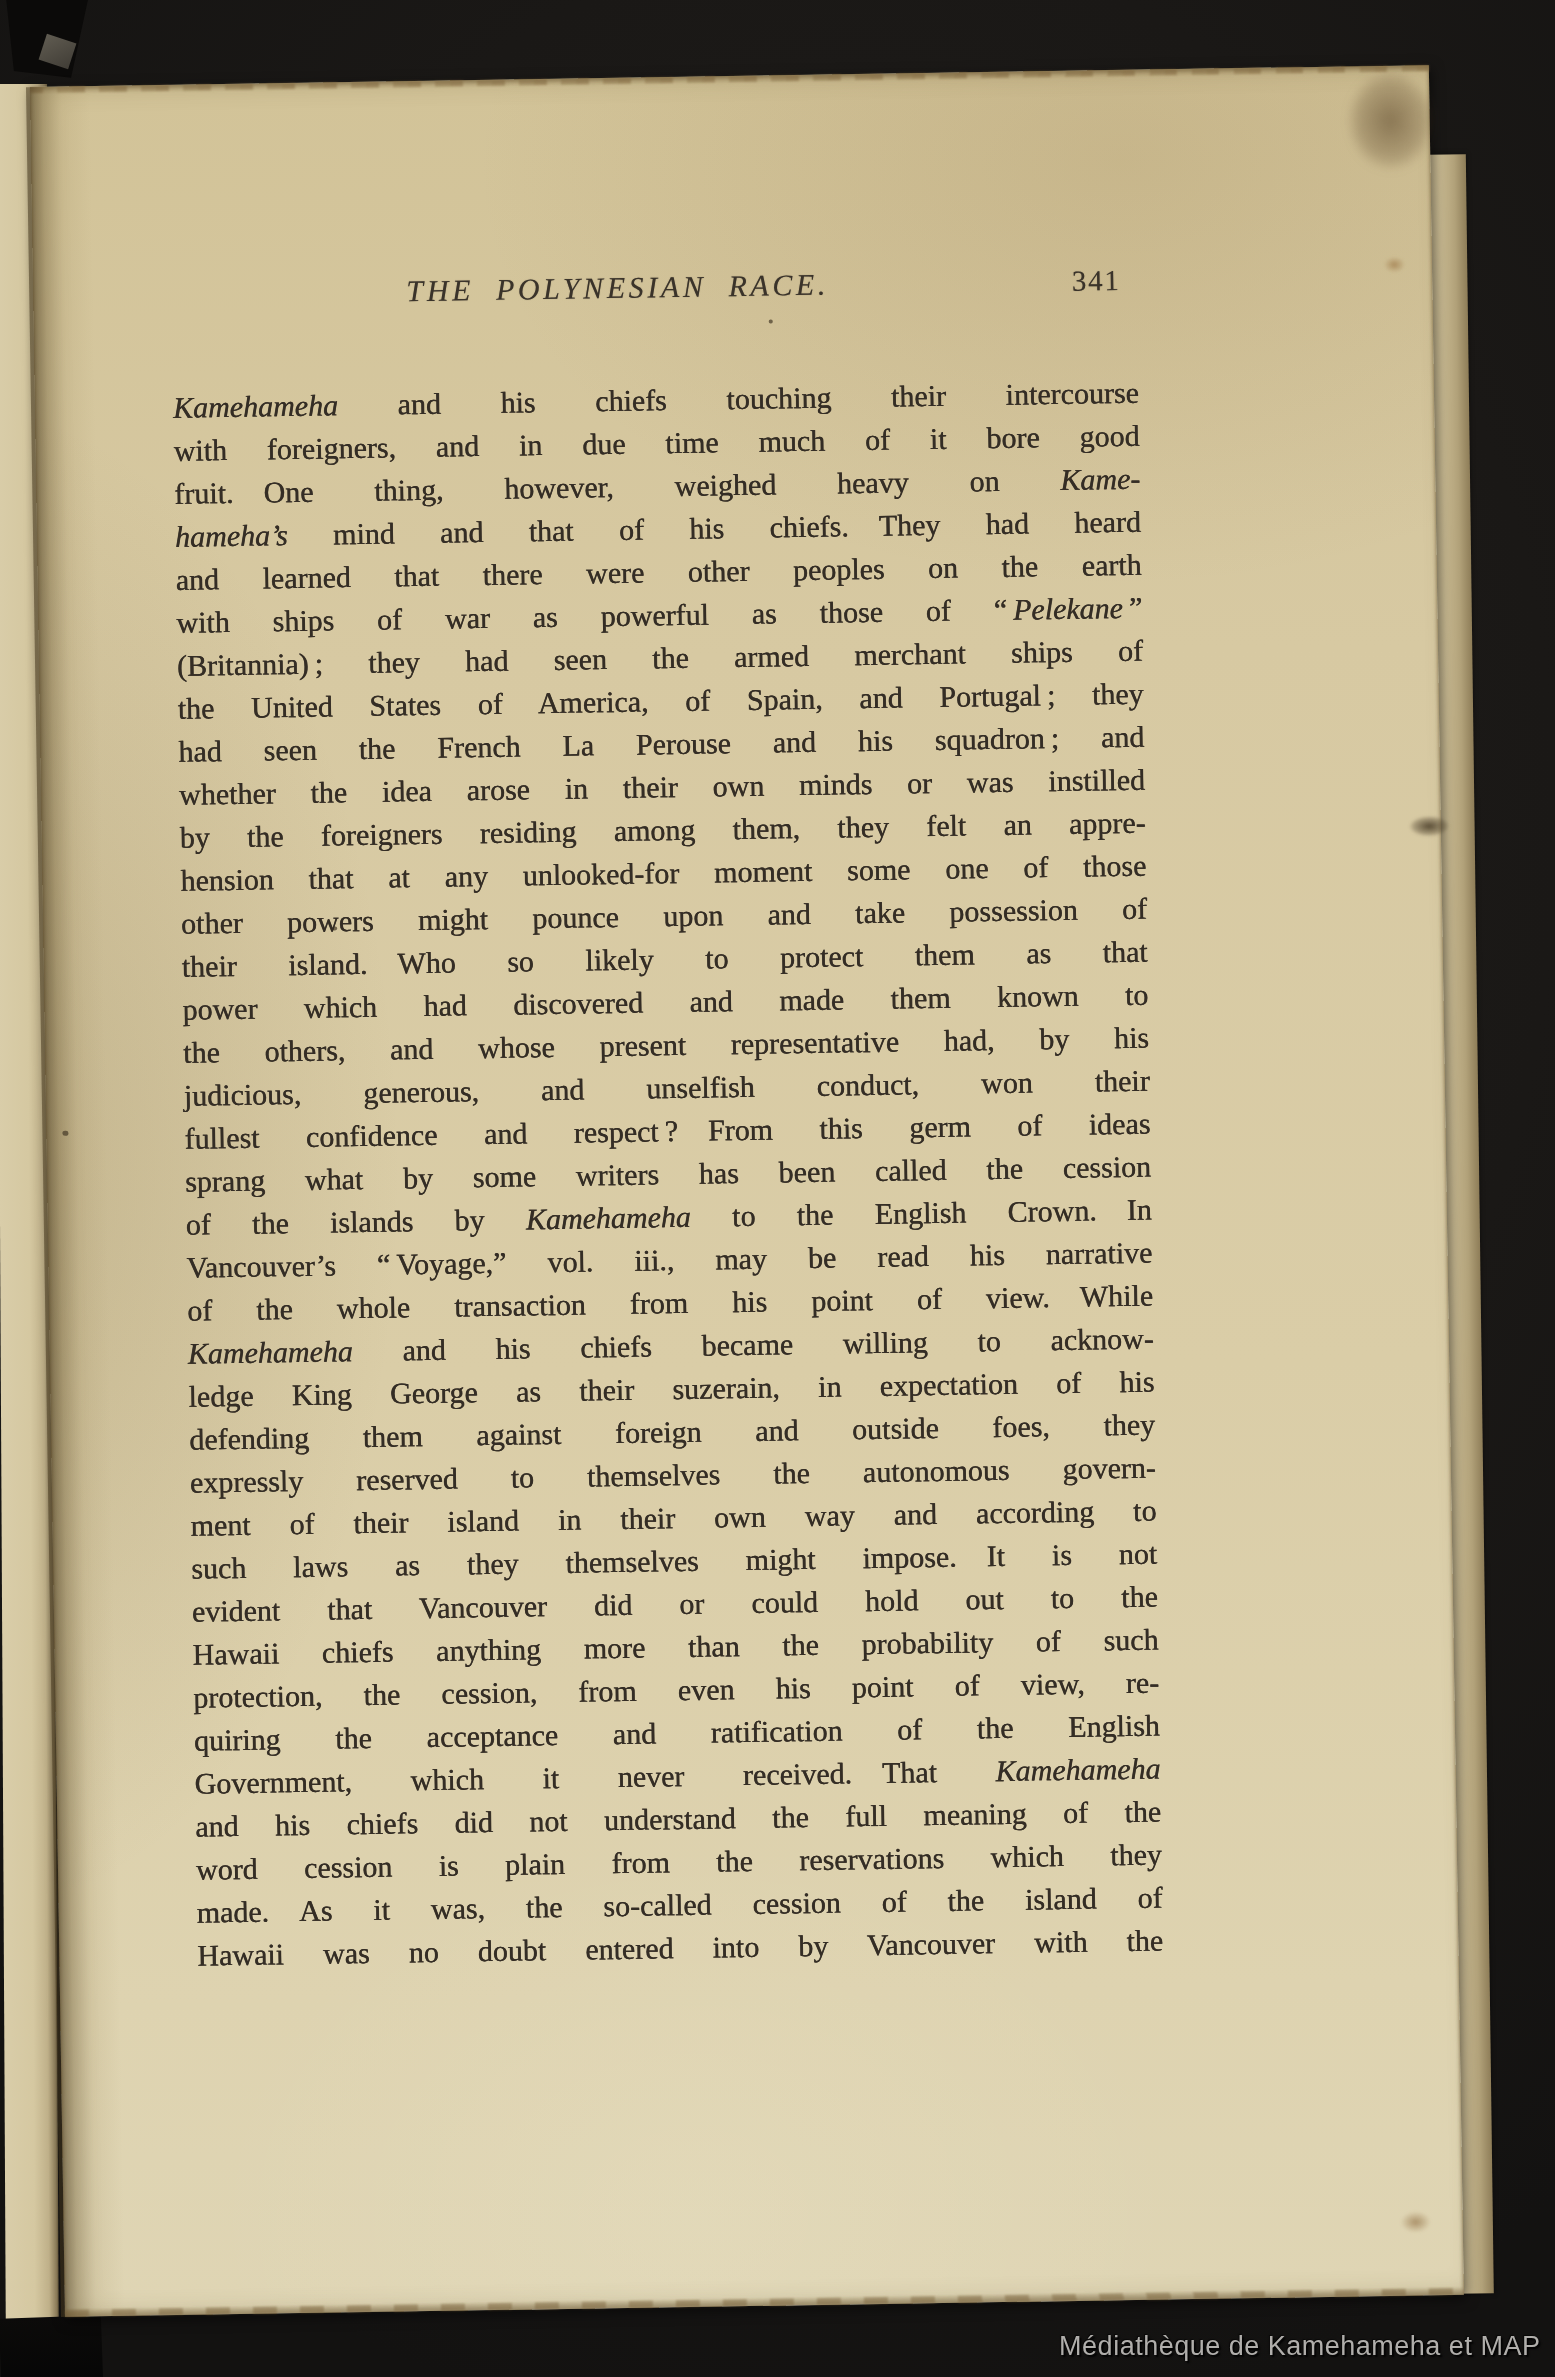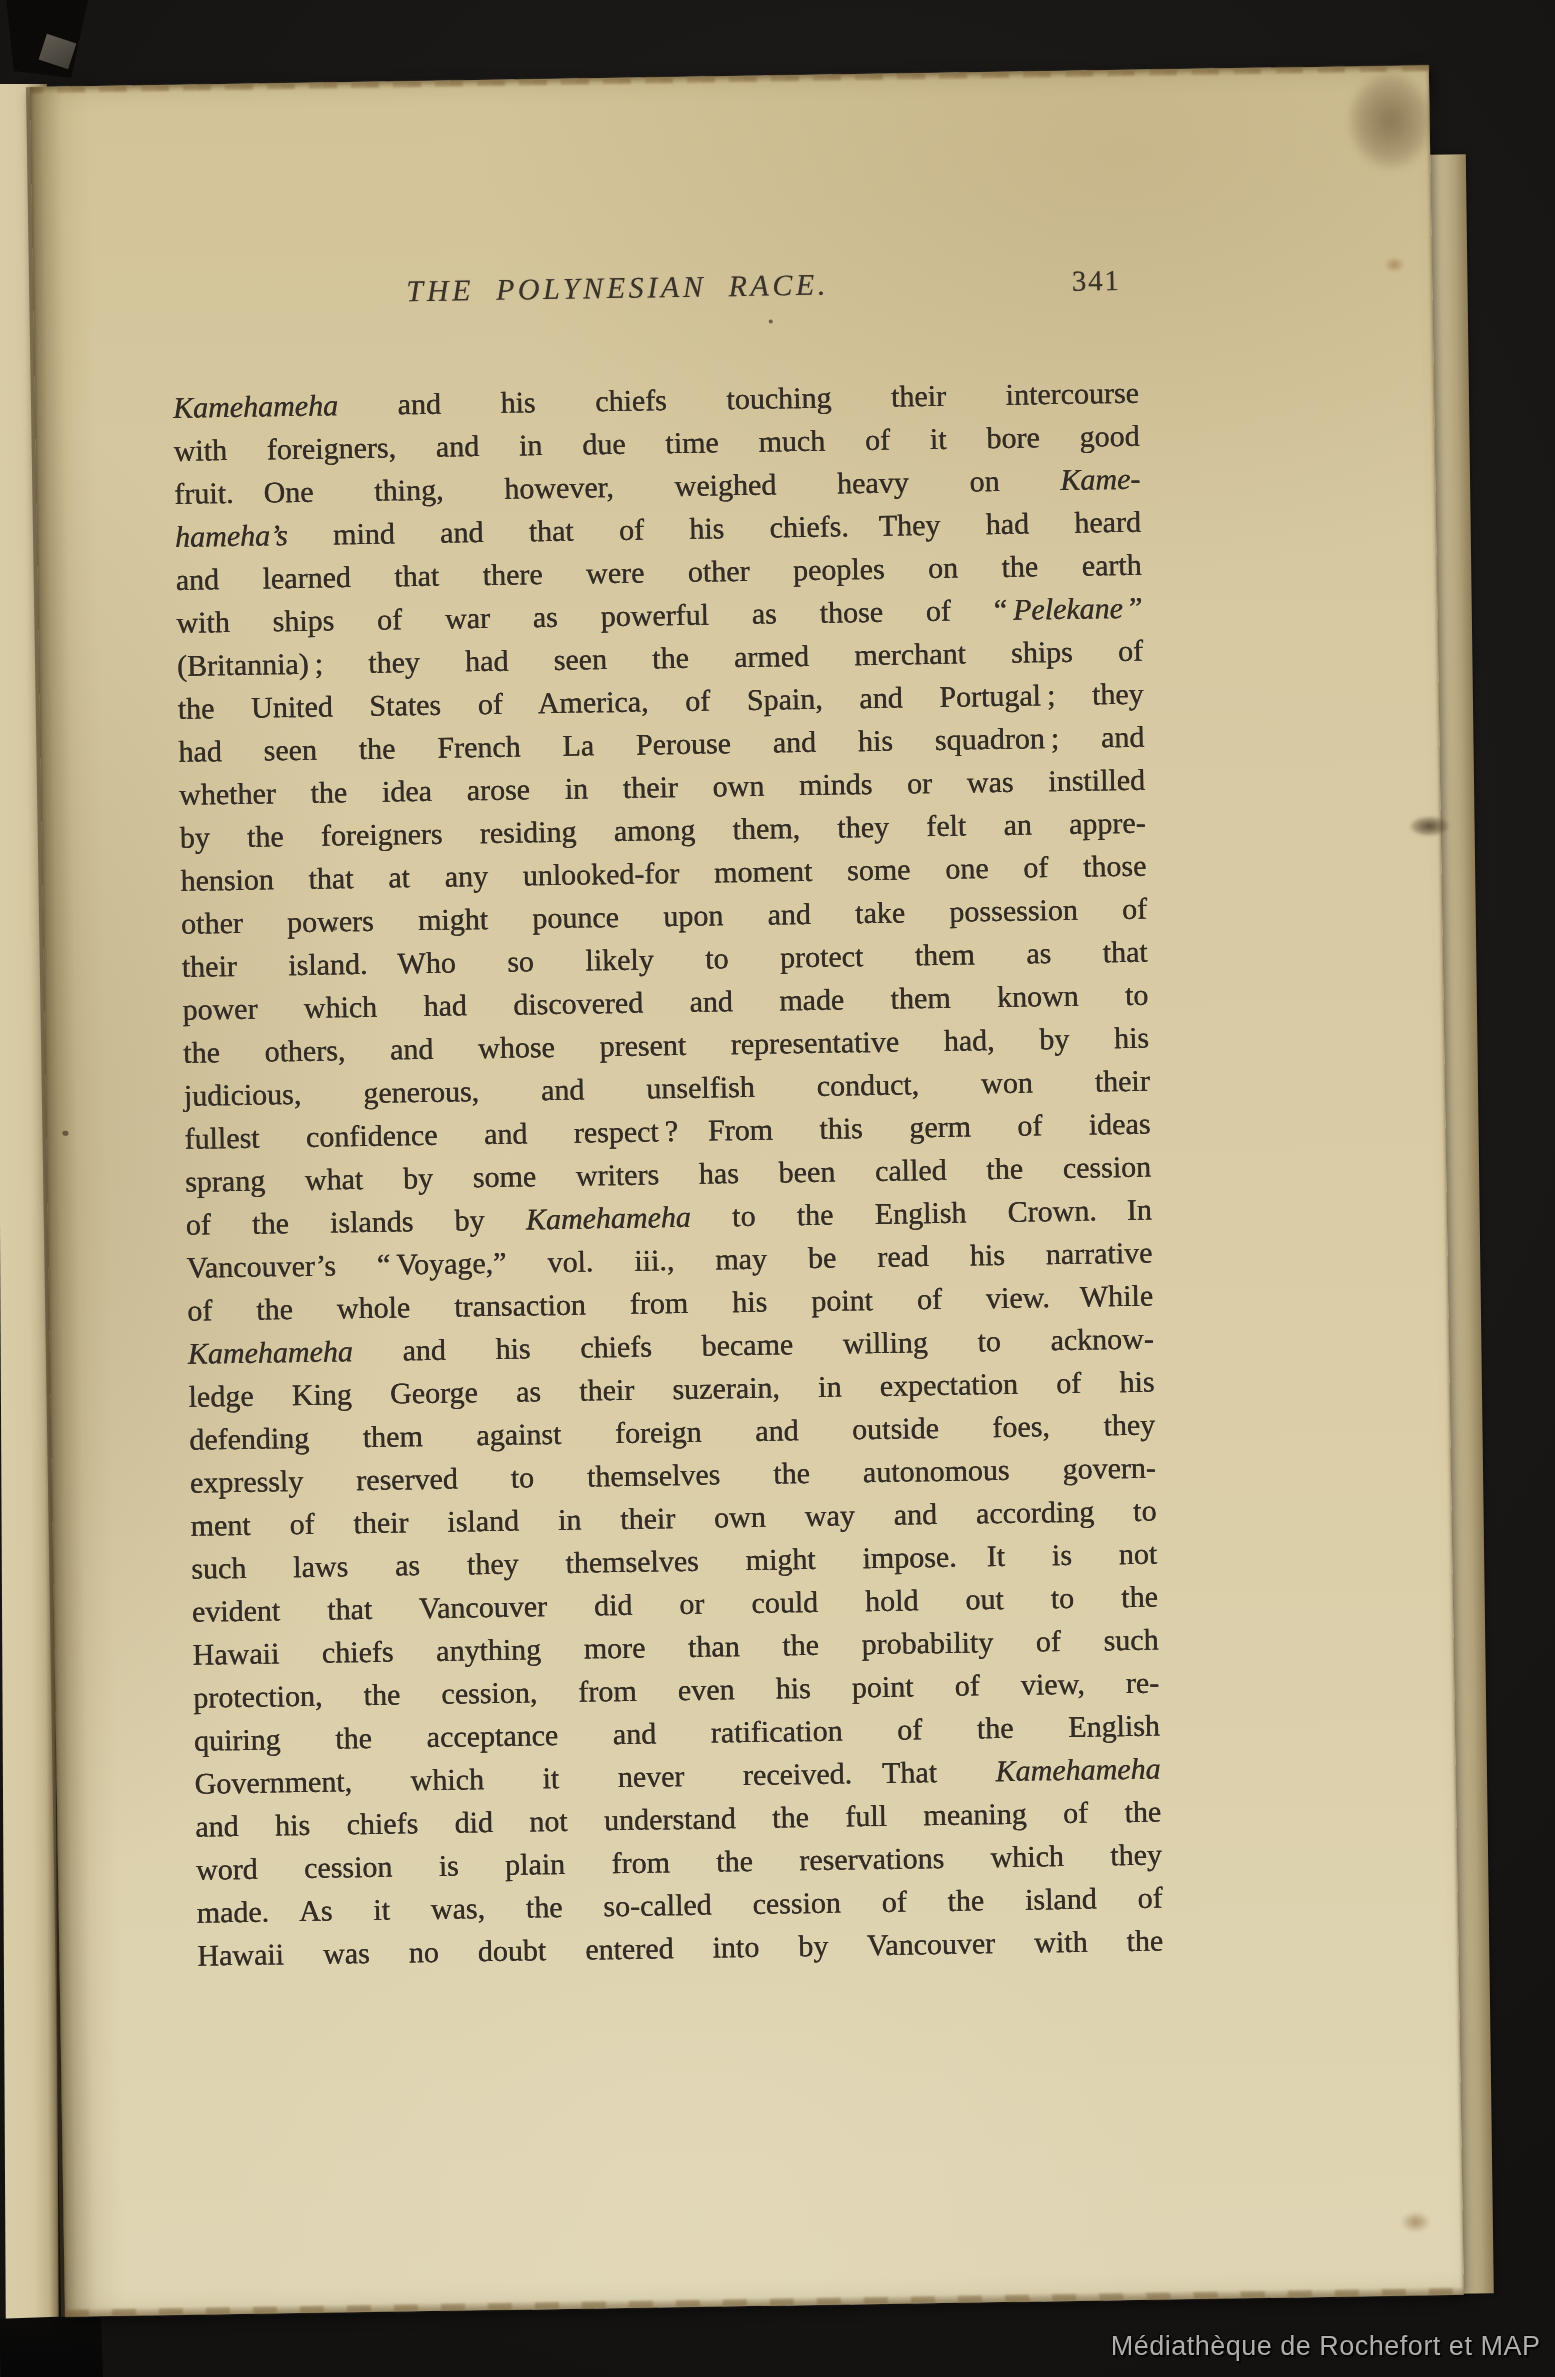--- a/index.html
+++ b/index.html
@@ -185,14 +185,14 @@
         <div class="tline"><span>quiring the acceptance and ratification of the English</span></div>
         <div class="tline"><span>Government, which it never received.  That </span><span class="it">Kamehameha</span></div>
         <div class="tline"><span>and his chiefs did not understand the full meaning of the</span></div>
         <div class="tline"><span>word cession is plain from the reservations which they</span></div>
         <div class="tline"><span>made.  As it was, the so-called cession of the island of</span></div>
         <div class="tline"><span>Hawaii was no doubt entered into by Vancouver with the</span></div>
       </div>
   </div>
 </div>
 
-<div class="watermark">Médiathèque de Rochefort et MAP</div>
+<div class="watermark">Médiathèque de Kamehameha et MAP</div>
 
 
 </body></html>

